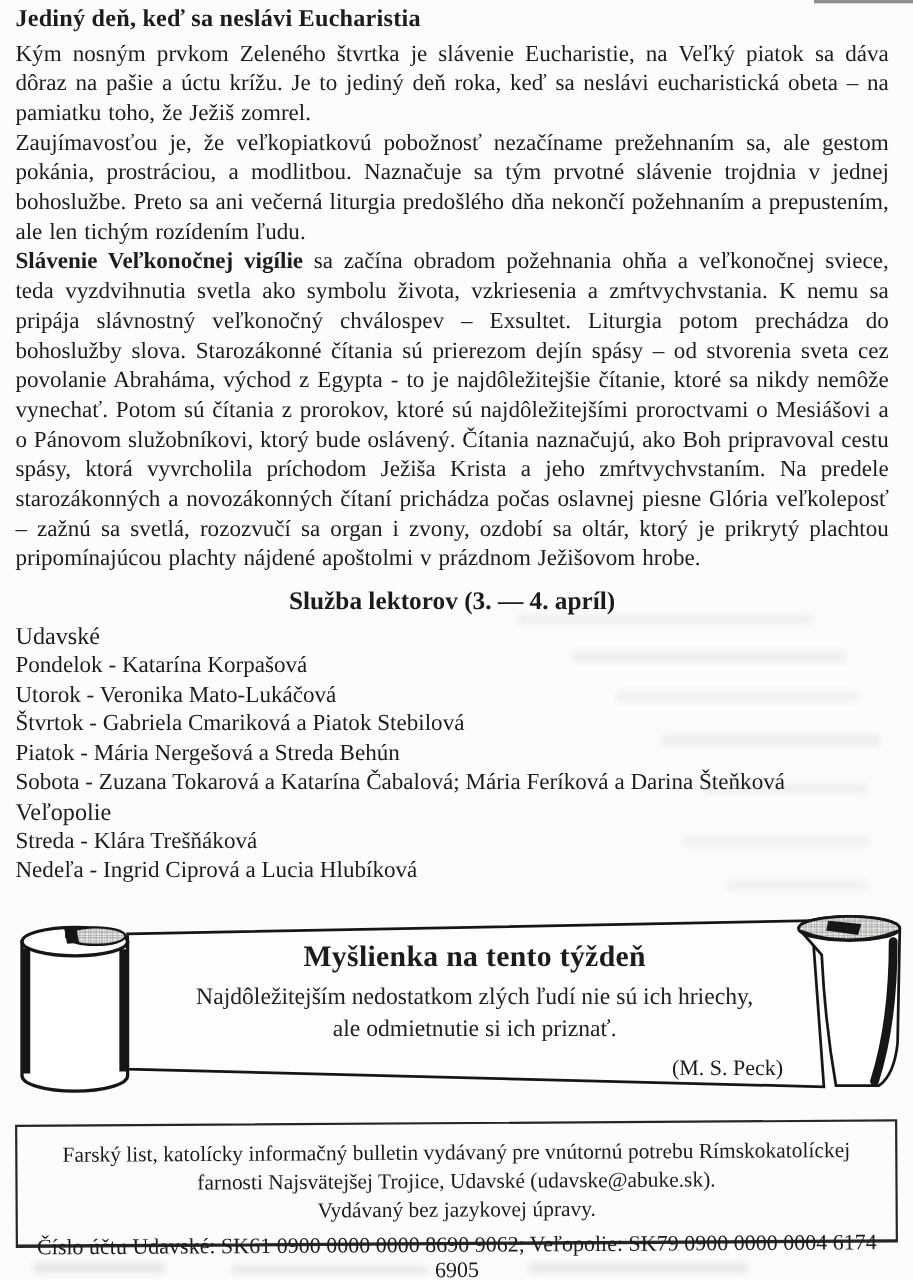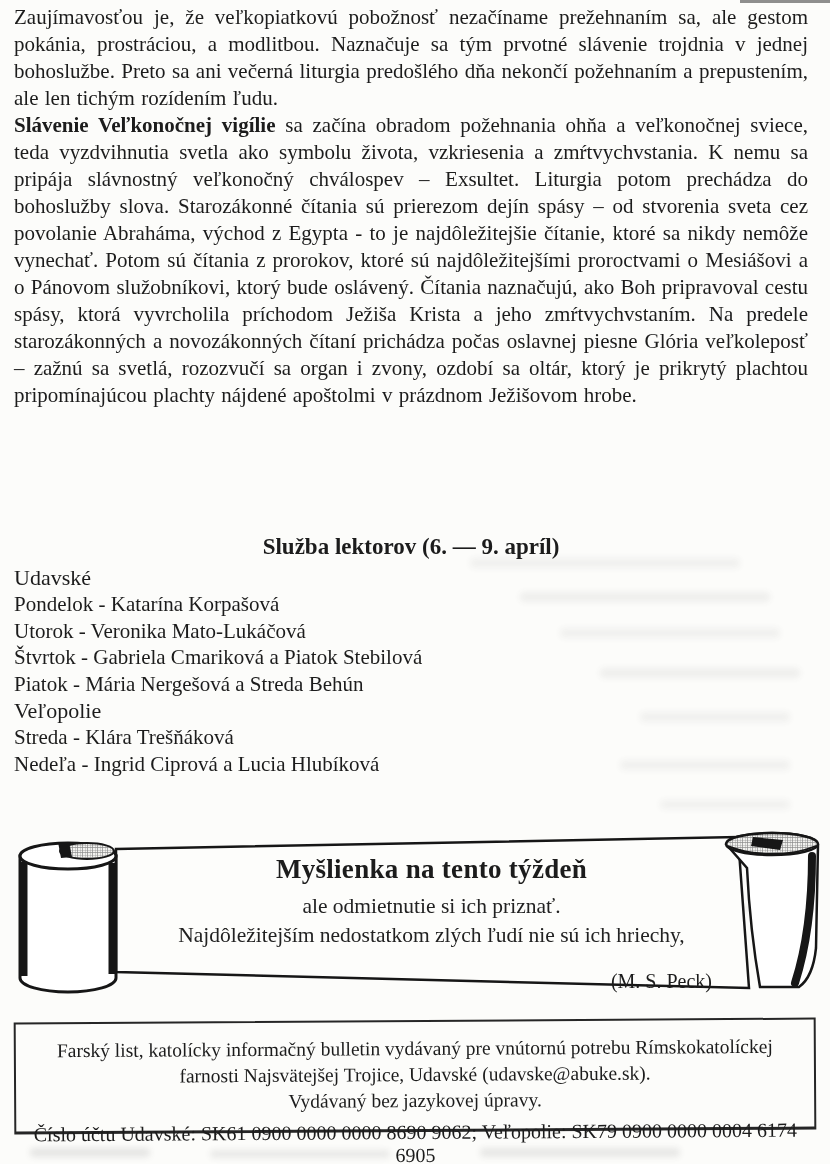--- a/index.html
+++ b/index.html
@@ -39,21 +39,21 @@
 
   
   .scroll-wrap { position: absolute; top: 830px; left: 0; width: 830px; height: 172px; }
   .scroll-svg { position: absolute; inset: 0; }
   .scroll-text {
     position: absolute; top: 24px; left: 145px; right: 112px;
     text-align: center;
   }
   .thought-title { font-size: 27px; font-weight: bold; letter-spacing: 0.3px; }
   .thought-quote { font-size: 21.5px; line-height: 29px; margin-top: 7px; color: #222; }
-  .thought-attribution { text-align: right; font-size: 20px; margin-top: 20px; padding-right: 6px; }
+  .thought-attribution { text-align: right; font-size: 20px; margin-top: 10px; padding-right: 6px; }
 
   
   .footer-box {
     position: absolute; top: 1020px; left: 14px; right: 14px; height: 112px;
     border: 2px solid #262626;
     border-bottom-width: 3px;
     transform: rotate(-0.35deg);
     text-align: center;
     padding-top: 14px;
     box-sizing: border-box;
@@ -89,31 +89,34 @@
   <div class="artifact smudge s4"></div>
   <div class="artifact smudge s5"></div>
   <div class="artifact smudge s6"></div>
   <div class="artifact smudge s7"></div>
   <div class="artifact smudge s8"></div>
   <div class="artifact smudge b1"></div>
   <div class="artifact smudge b2"></div>
   <div class="artifact smudge b3"></div>
 
   <div class="article">
+    <h1 class="article-heading">Jediný deň, keď sa neslávi Eucharistia</h1>
+    <p>Kým nosným prvkom Zeleného štvrtka je slávenie Eucharistie, na Veľký piatok sa dáva dôraz na pašie a úctu krížu. Je to jediný deň roka, keď sa neslávi eucharistická obeta – na pamiatku toho, že Ježiš zomrel.</p>
     <p>Zaujímavosťou je, že veľkopiatkovú pobožnosť nezačíname prežehnaním sa, ale gestom pokánia, prostráciou, a modlitbou. Naznačuje sa tým prvotné slávenie trojdnia v jednej bohoslužbe. Preto sa ani večerná liturgia predošlého dňa nekončí požehnaním a prepustením, ale len tichým rozídením ľudu.</p>
     <p><span class="bold-lead">Slávenie Veľkonočnej vigílie</span><span> sa začína obradom požehnania ohňa a veľkonočnej sviece, teda vyzdvihnutia svetla ako symbolu života, vzkriesenia a zmŕtvychvstania. K nemu sa pripája slávnostný veľkonočný chválospev – Exsultet. Liturgia potom prechádza do bohoslužby slova. Starozákonné čítania sú prierezom dejín spásy – od stvorenia sveta cez povolanie Abraháma, východ z Egypta - to je najdôležitejšie čítanie, ktoré sa nikdy nemôže vynechať. Potom sú čítania z prorokov, ktoré sú najdôležitejšími proroctvami o Mesiášovi a o Pánovom služobníkovi, ktorý bude oslávený. Čítania naznačujú, ako Boh pripravoval cestu spásy, ktorá vyvrcholila príchodom Ježiša Krista a jeho zmŕtvychvstaním. Na predele starozákonných a novozákonných čítaní prichádza počas oslavnej piesne Glória veľkoleposť – zažnú sa svetlá, rozozvučí sa organ i zvony, ozdobí sa oltár, ktorý je prikrytý plachtou pripomínajúcou plachty nájdené apoštolmi v prázdnom Ježišovom hrobe.</span></p>
   </div>
 
   <div class="lectors">
-    <div class="lectors-title">Služba lektorov (6. — 9. apríl)</div>
+    <div class="lectors-title">Služba lektorov (3. — 4. apríl)</div>
     <div class="group-name">Udavské</div>
     <div class="lector-item">Pondelok - Katarína Korpašová</div>
     <div class="lector-item">Utorok - Veronika Mato-Lukáčová</div>
     <div class="lector-item">Štvrtok - Gabriela Cmariková a Piatok Stebilová</div>
     <div class="lector-item">Piatok - Mária Nergešová a Streda Behún</div>
+    <div class="lector-item">Sobota - Zuzana Tokarová a Katarína Čabalová; Mária Feríková a Darina Šteňková</div>
     <div class="group-name">Veľopolie</div>
     <div class="lector-item">Streda - Klára Trešňáková</div>
     <div class="lector-item">Nedeľa - Ingrid Ciprová a Lucia Hlubíková</div>
   </div>
 
   <div class="scroll-wrap">
     <svg class="scroll-svg" viewBox="0 0 830 172" width="830" height="172">
       <defs>
         <pattern id="hatch" patternUnits="userSpaceOnUse" width="5" height="5">
           <rect width="5" height="5" fill="#f2f2ef"></rect>
@@ -133,22 +136,22 @@
       <path d="M20 26 L20 148 A48 14 0 0 0 116 148 L116 26 Z" fill="#ffffff" stroke="#161616" stroke-width="3"></path>
       <ellipse cx="68" cy="26" rx="48" ry="13" fill="#ffffff" stroke="#161616" stroke-width="3"></ellipse>
       <ellipse cx="87" cy="21" rx="27" ry="8" fill="url(#hatch)" stroke="#161616" stroke-width="2"></ellipse>
       <path d="M58 12 l11 0 l3 15 l-11 1 z" fill="#161616"></path>
       <path d="M24 32 L24 146" stroke="#161616" stroke-width="7"></path>
       <path d="M112 33 L112 144" stroke="#161616" stroke-width="7"></path>
     </svg>
     <div class="scroll-text">
       <div class="thought-title">Myšlienka na tento týždeň</div>
       <div class="thought-quote">
+        <div>Najdôležitejším nedostatkom zlých ľudí nie sú ich hriechy,</div>
         <div>ale odmietnutie si ich priznať.</div>
-        <div>Najdôležitejším nedostatkom zlých ľudí nie sú ich hriechy,</div>
       </div>
       <div class="thought-attribution">(M. S. Peck)</div>
     </div>
   </div>
 
   <div class="footer-box">
     <div class="footer-line">Farský list, katolícky informačný bulletin vydávaný pre vnútornú potrebu Rímskokatolíckej</div>
     <div class="footer-line">farnosti Najsvätejšej Trojice, Udavské (udavske@abuke.sk).</div>
     <div class="footer-line">Vydávaný bez jazykovej úpravy.</div>
     <div class="footer-accounts">Číslo účtu Udavské: SK61 0900 0000 0000 8690 9062; Veľopolie: SK79 0900 0000 0004 6174 6905</div>

